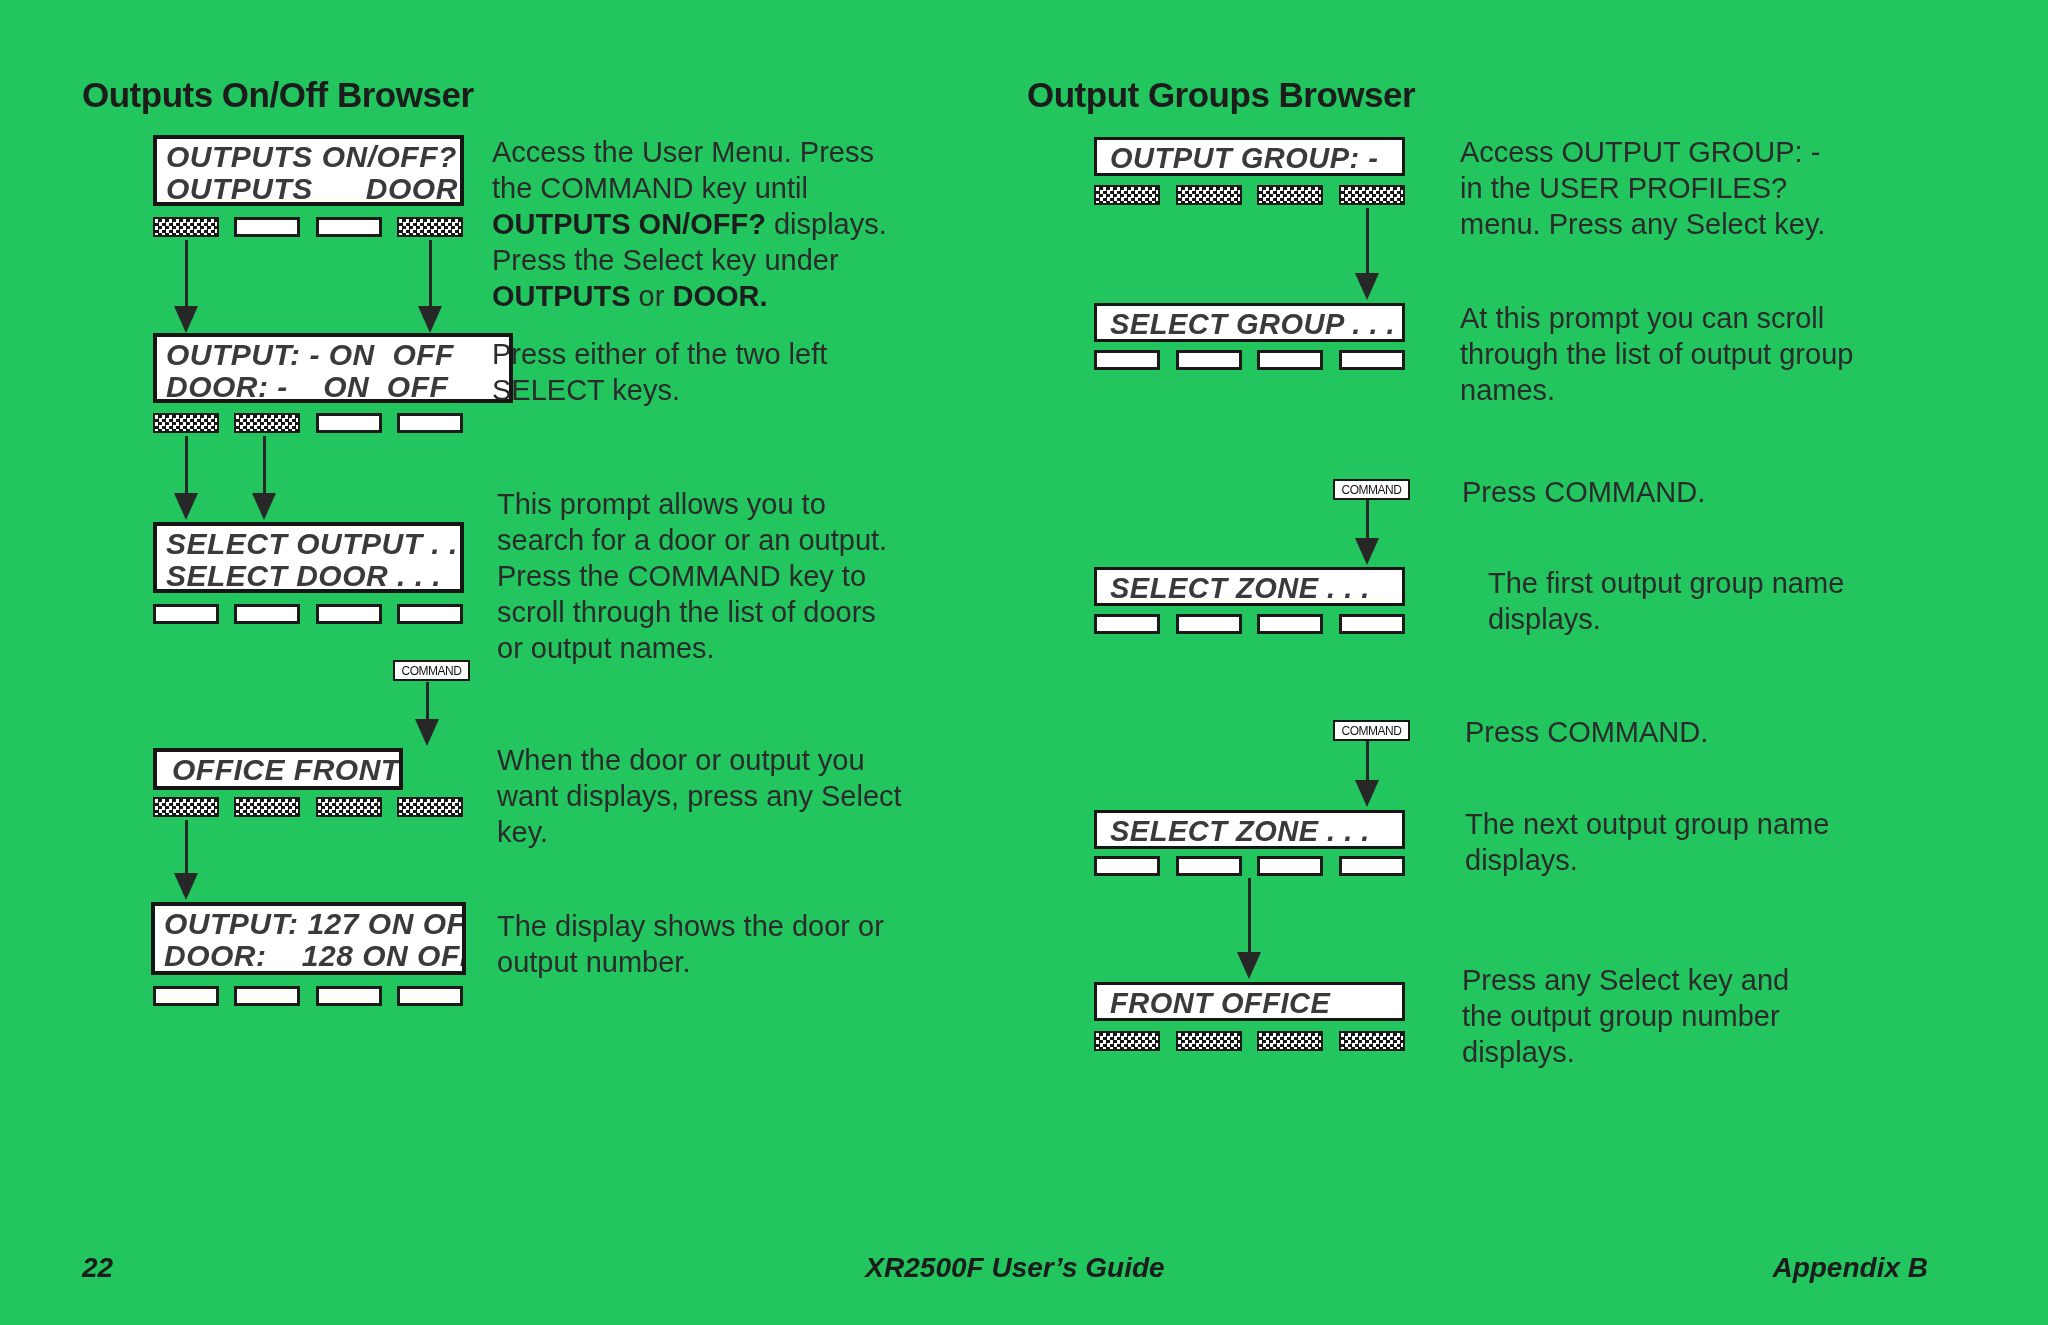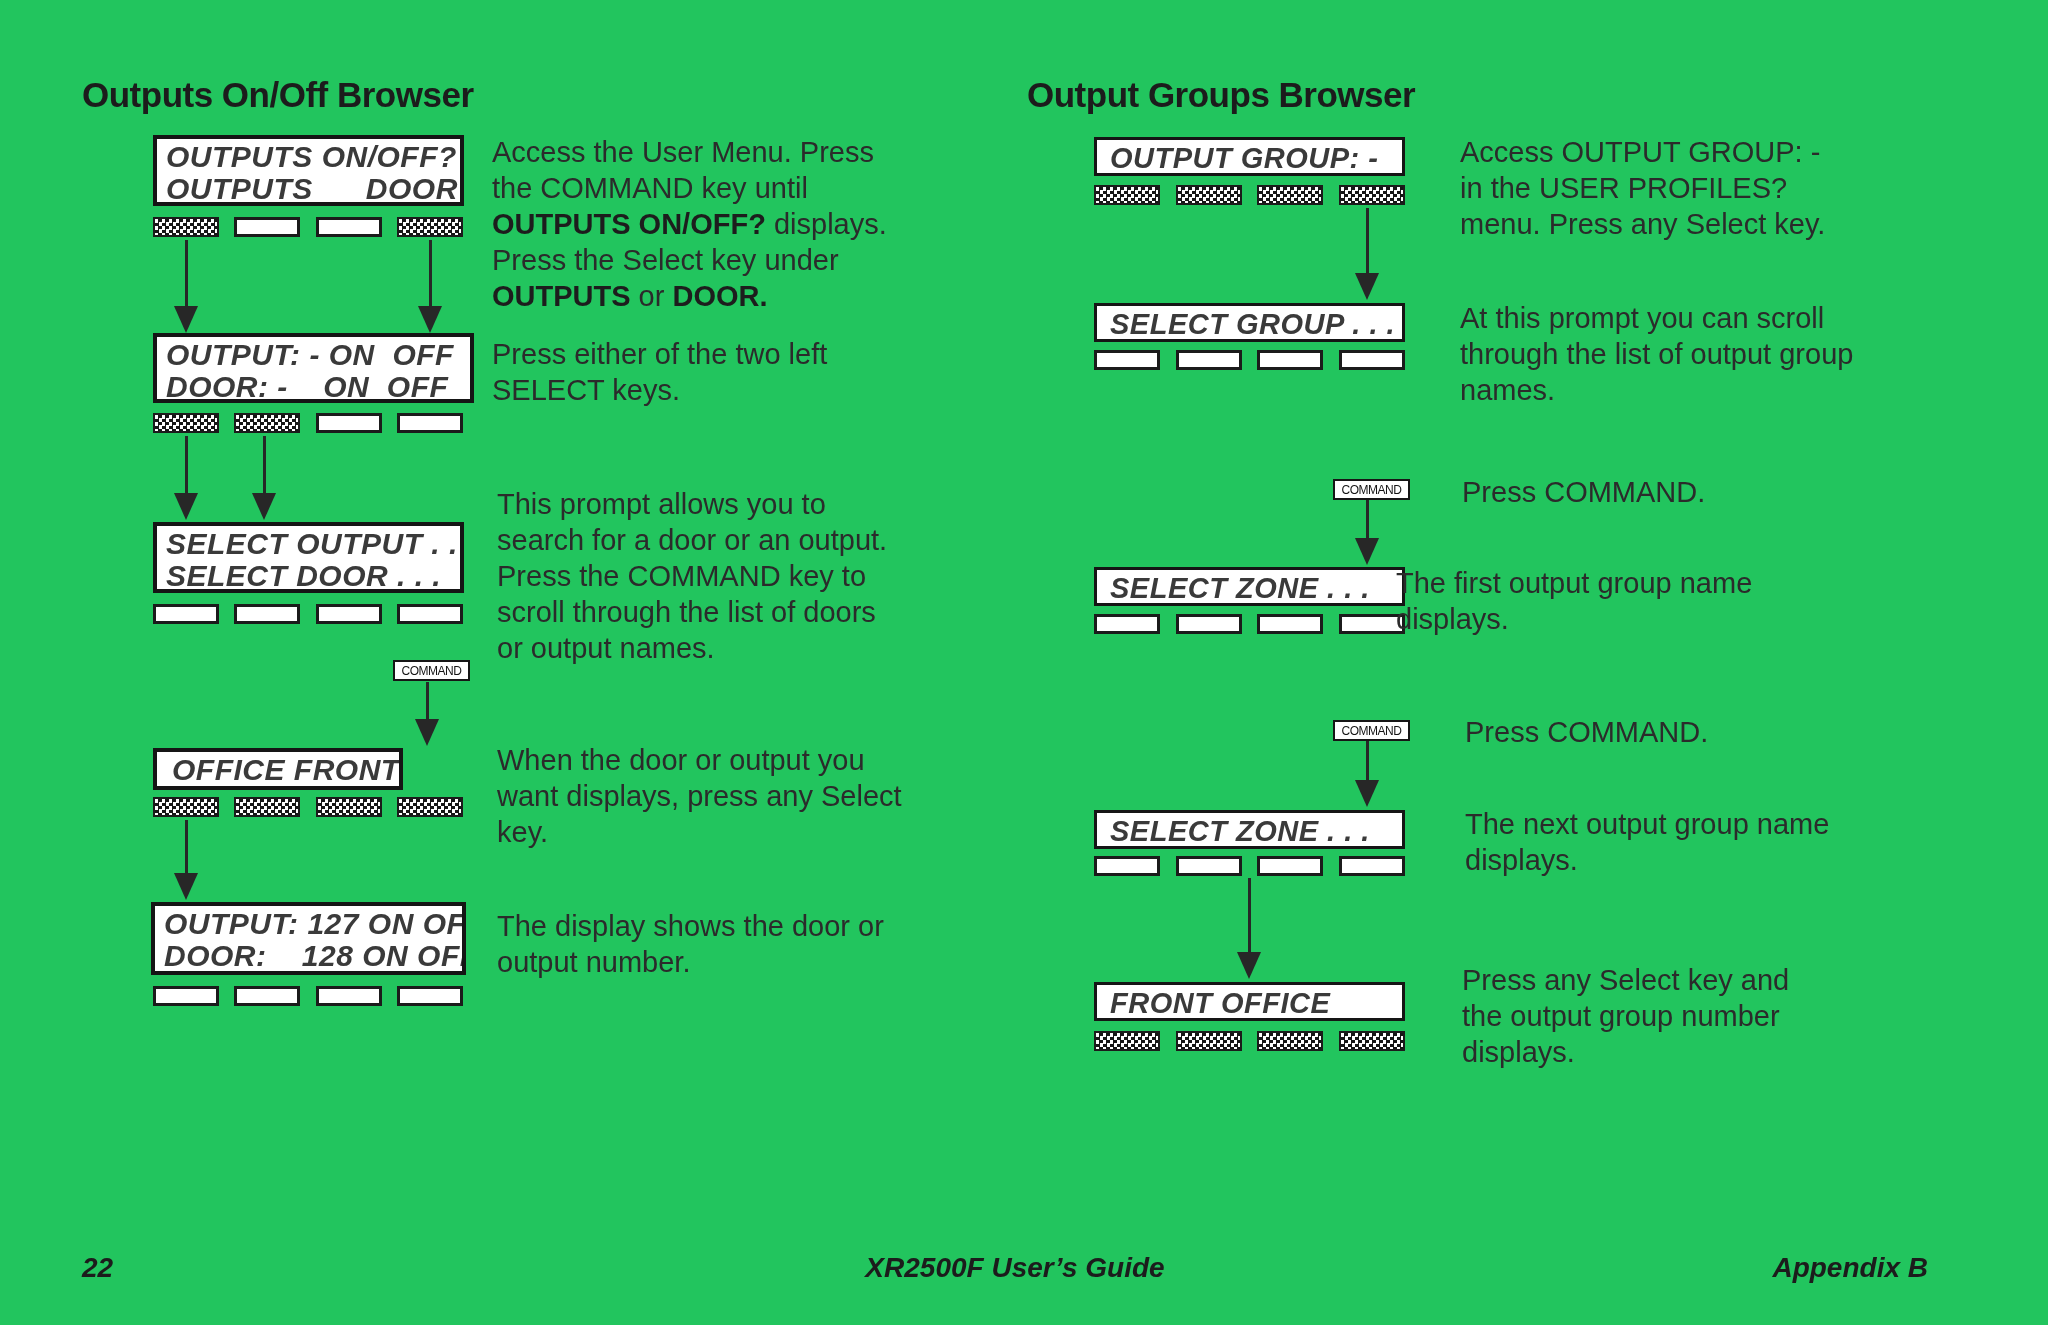--- a/index.html
+++ b/index.html
@@ -60,21 +60,21 @@
 
   <div class="arr" style="left:173px;top:240px;height:93px;">
     <div class="stem"></div>
       <div class="head"></div>
     </div>
   <div class="arr" style="left:417px;top:240px;height:93px;">
     <div class="stem"></div>
       <div class="head"></div>
     </div>
 
-  <div class="lcd two" style="left:153px;top:333px;width:321px;height:70px;"><div class="lcd-line">OUTPUT: - ON  OFF</div><div class="lcd-line">DOOR: -    ON  OFF</div></div>
+  <div class="lcd two" style="left:153px;top:333px;width:360px;height:70px;"><div class="lcd-line">OUTPUT: - ON  OFF</div><div class="lcd-line">DOOR: -    ON  OFF</div></div>
   <div class="keys" style="left:153px;top:413px;width:310px;">
       <div class="key hatched"></div>
       <div class="key hatched"></div>
       <div class="key plain"></div>
       <div class="key plain"></div>
     </div>
 
   <div class="arr" style="left:173px;top:436px;height:84px;">
     <div class="stem"></div>
       <div class="head"></div>
@@ -183,21 +183,21 @@
   <div class="keys" style="left:1094px;top:1031px;width:311px;">
       <div class="key hatched"></div>
       <div class="key hatched"></div>
       <div class="key hatched"></div>
       <div class="key hatched"></div>
     </div>
 
   <div class="para" style="left:1460px;top:134px;"><div><span>Access OUTPUT GROUP: -</span></div><div><span>in the USER PROFILES?</span></div><div><span>menu. Press any Select key.</span></div></div>
   <div class="para" style="left:1460px;top:300px;"><div><span>At this prompt you can scroll</span></div><div><span>through the list of output group</span></div><div><span>names.</span></div></div>
   <div class="para" style="left:1462px;top:474px;"><div><span>Press COMMAND.</span></div></div>
-  <div class="para" style="left:1396px;top:565px;"><div><span>The first output group name</span></div><div><span>displays.</span></div></div>
+  <div class="para" style="left:1488px;top:565px;"><div><span>The first output group name</span></div><div><span>displays.</span></div></div>
   <div class="para" style="left:1465px;top:714px;"><div><span>Press COMMAND.</span></div></div>
   <div class="para" style="left:1465px;top:806px;"><div><span>The next output group name</span></div><div><span>displays.</span></div></div>
   <div class="para" style="left:1462px;top:962px;"><div><span>Press any Select key and</span></div><div><span>the output group number</span></div><div><span>displays.</span></div></div>
 
   <div class="footer-item" style="left:82px;">22</div>
   <div class="footer-item" style="left:50%;transform:translateX(-53%);">XR2500F User’s Guide</div>
   <div class="footer-item" style="right:120px;">Appendix B</div>
 
 </div>
 

